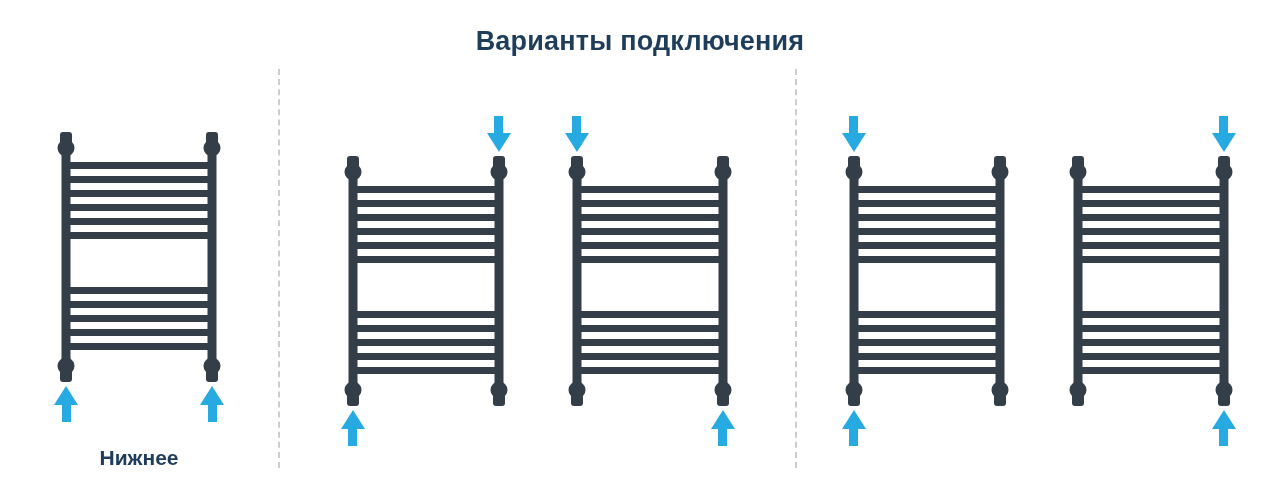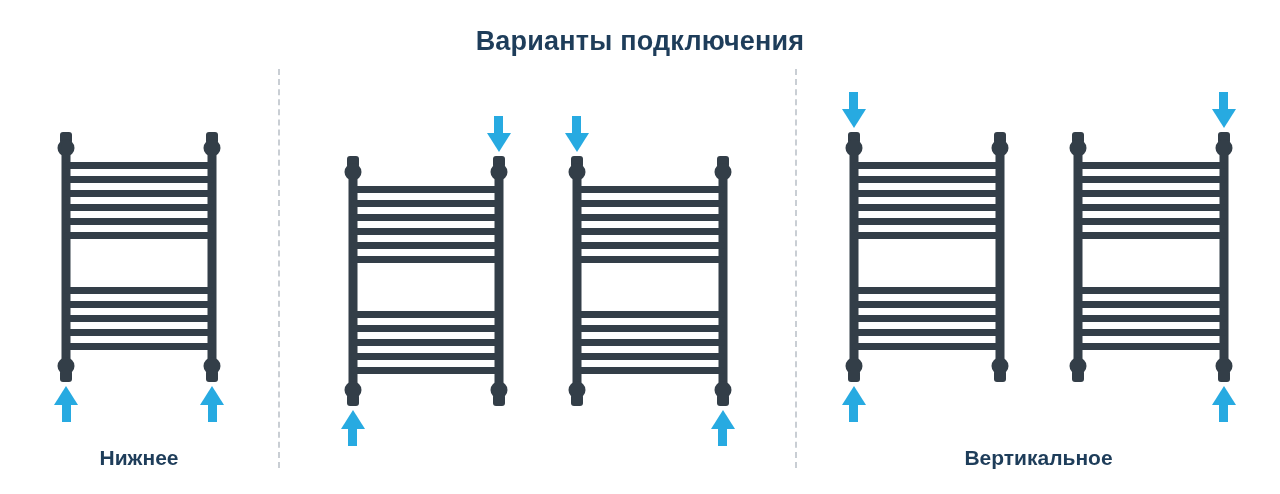--- a/index.html
+++ b/index.html
@@ -184,17 +184,16 @@
         <figure class="radiator">
 
           <span class="arrow down tr" style="display: block;"></span>
           <svg class="rad-svg" viewBox="0 0 180 250">
               <use href="#towel-rail"></use>
             </svg>
 
           <span class="arrow up br" style="display: block;"></span>
         </figure>
       </div>
-      <div class="section-label">Вертикальное</div>
     </div>
 
   </div>
 </div>
 
 </body></html>

